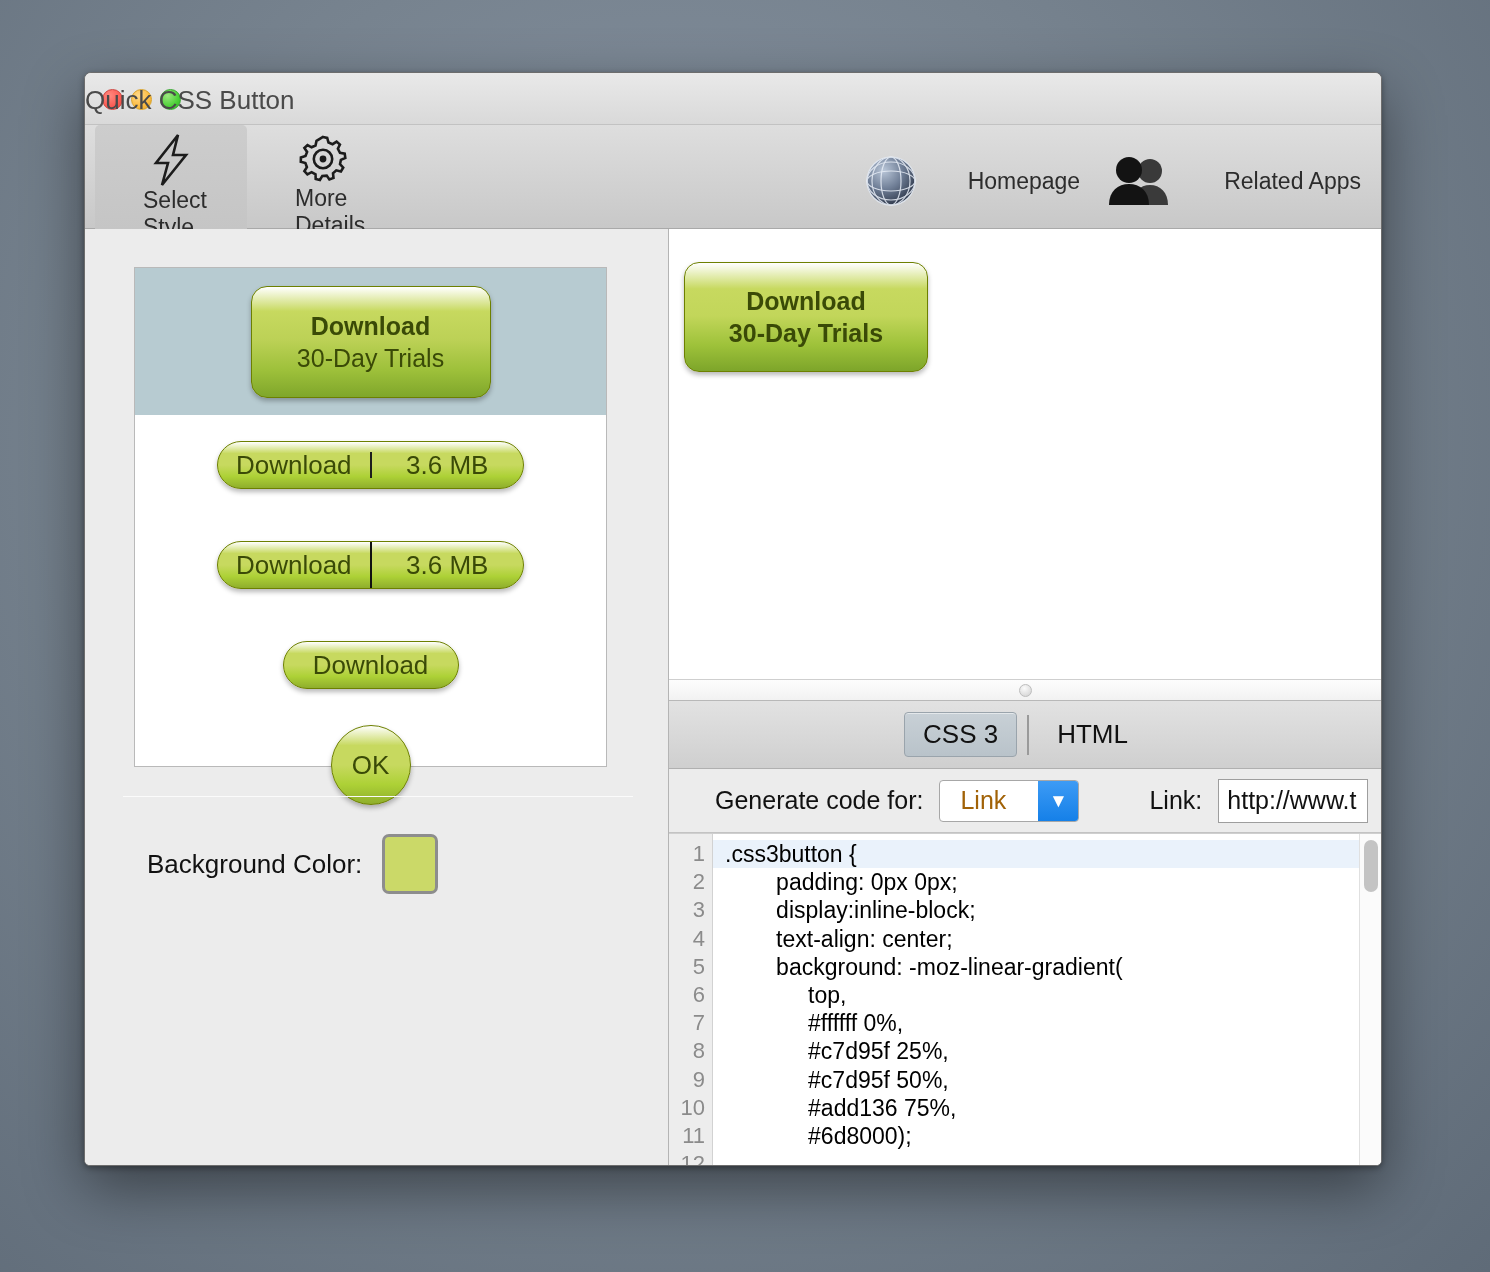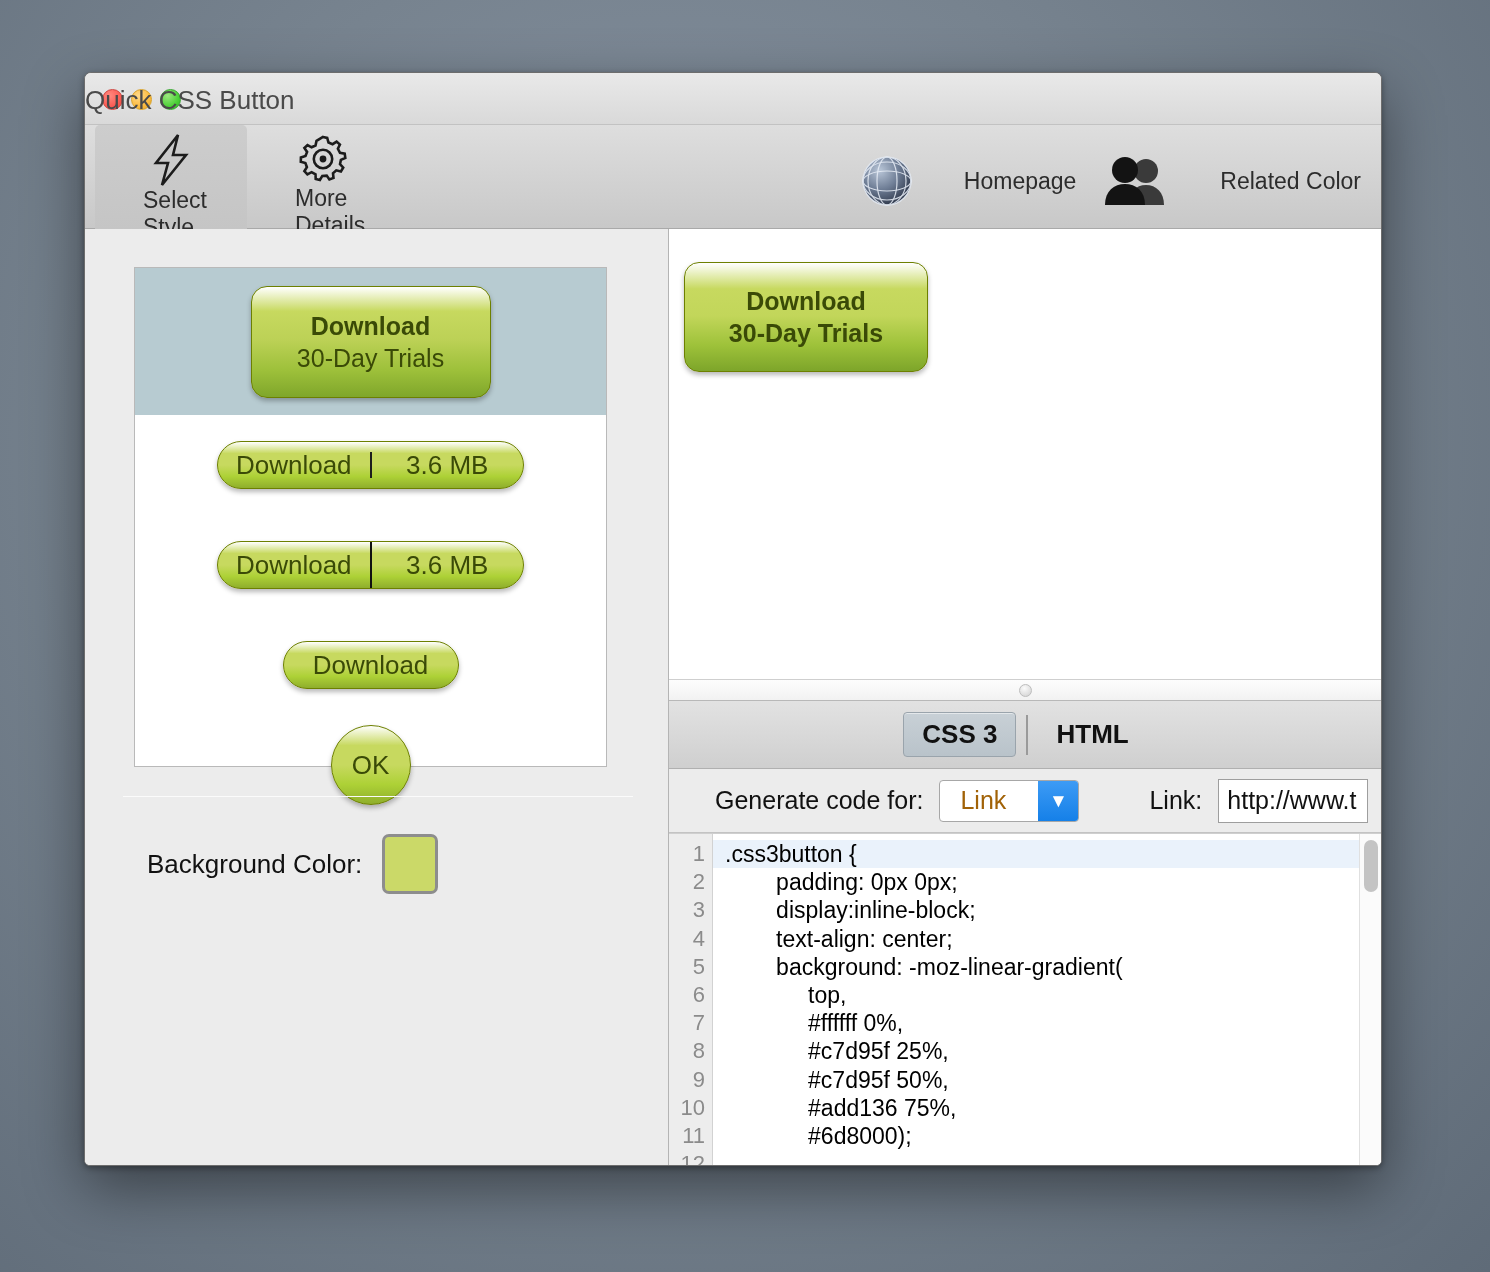--- a/index.html
+++ b/index.html
@@ -144,21 +144,21 @@
   .splitter .knob { width: 13px; height: 13px; border-radius: 50%;
     background: radial-gradient(circle at 40% 30%, #fbfbfb, #cfcfcf); border: 1px solid #bdbdbd; }
 
   
   .tabbar {
     height: 68px; background: linear-gradient(to bottom,#e2e2e2 0%, #cfcfcf 100%);
     border-bottom: 1px solid #b0b0b0;
     display: flex; align-items: center; justify-content: center; gap: 0;
   }
   .tab {
-    font-size: 26px; color: #111; padding: 6px 18px; font-weight: bold;
+    font-size: 26px; color: #111; padding: 6px 18px;
   }
   .tab.active {
     background: linear-gradient(to bottom,#c8d0d6,#b9c3ca);
     border: 1px solid #9aa4ac; border-radius: 4px;
     box-shadow: inset 0 1px 0 rgba(255,255,255,.5);
   }
   .tab-sep { width: 2px; height: 40px; background: #9a9a9a; margin: 0 10px; }
 
   
   .genrow {
@@ -274,21 +274,21 @@
         <span class="tb-icon">
           <svg width="72" height="56" viewBox="0 0 72 56">
             <g>
               <circle cx="46" cy="18" r="12" fill="#3a3a3a"></circle>
               <path d="M28 52 c0 -13 8 -20 18 -20 c10 0 18 7 18 20 Z" fill="#3a3a3a"></path>
               <circle cx="25" cy="17" r="13" fill="#131313"></circle>
               <path d="M5 52 c0 -14 9 -21 20 -21 c11 0 20 7 20 21 Z" fill="#131313"></path>
             </g>
           </svg>
         </span>
-        <span class="tb-label">Related Color</span>
+        <span class="tb-label">Related Apps</span>
       </div>
     </div>
   </div>
 
   <div class="content">
 
     <div class="left-pane">
 
       <div class="style-list">
 

